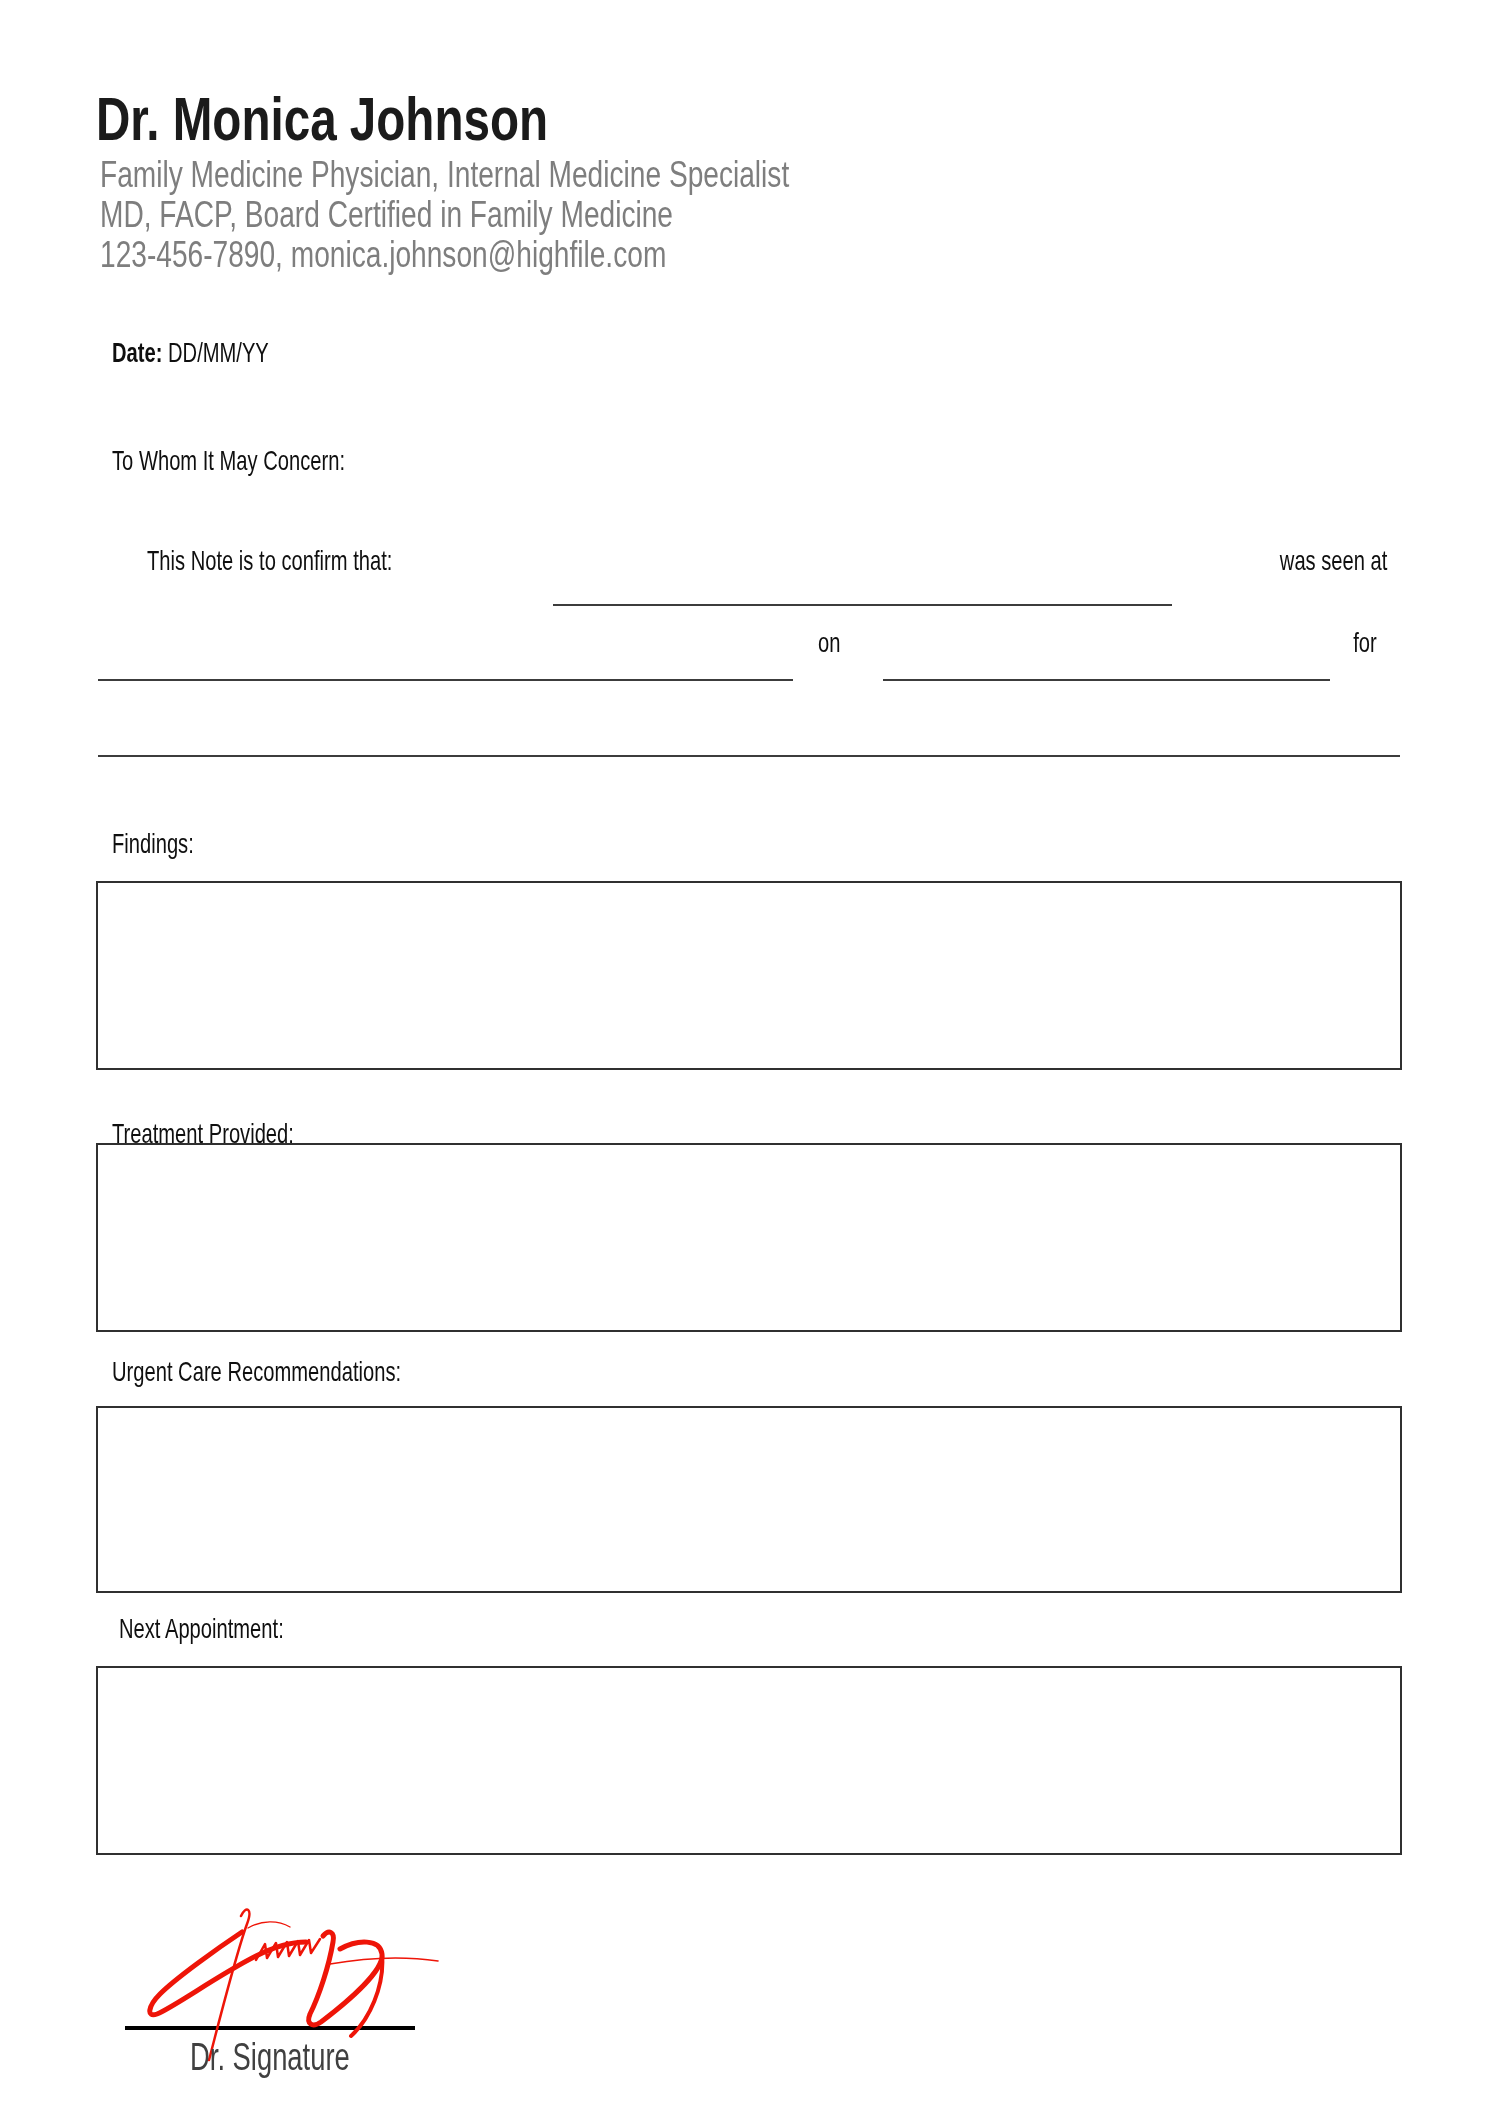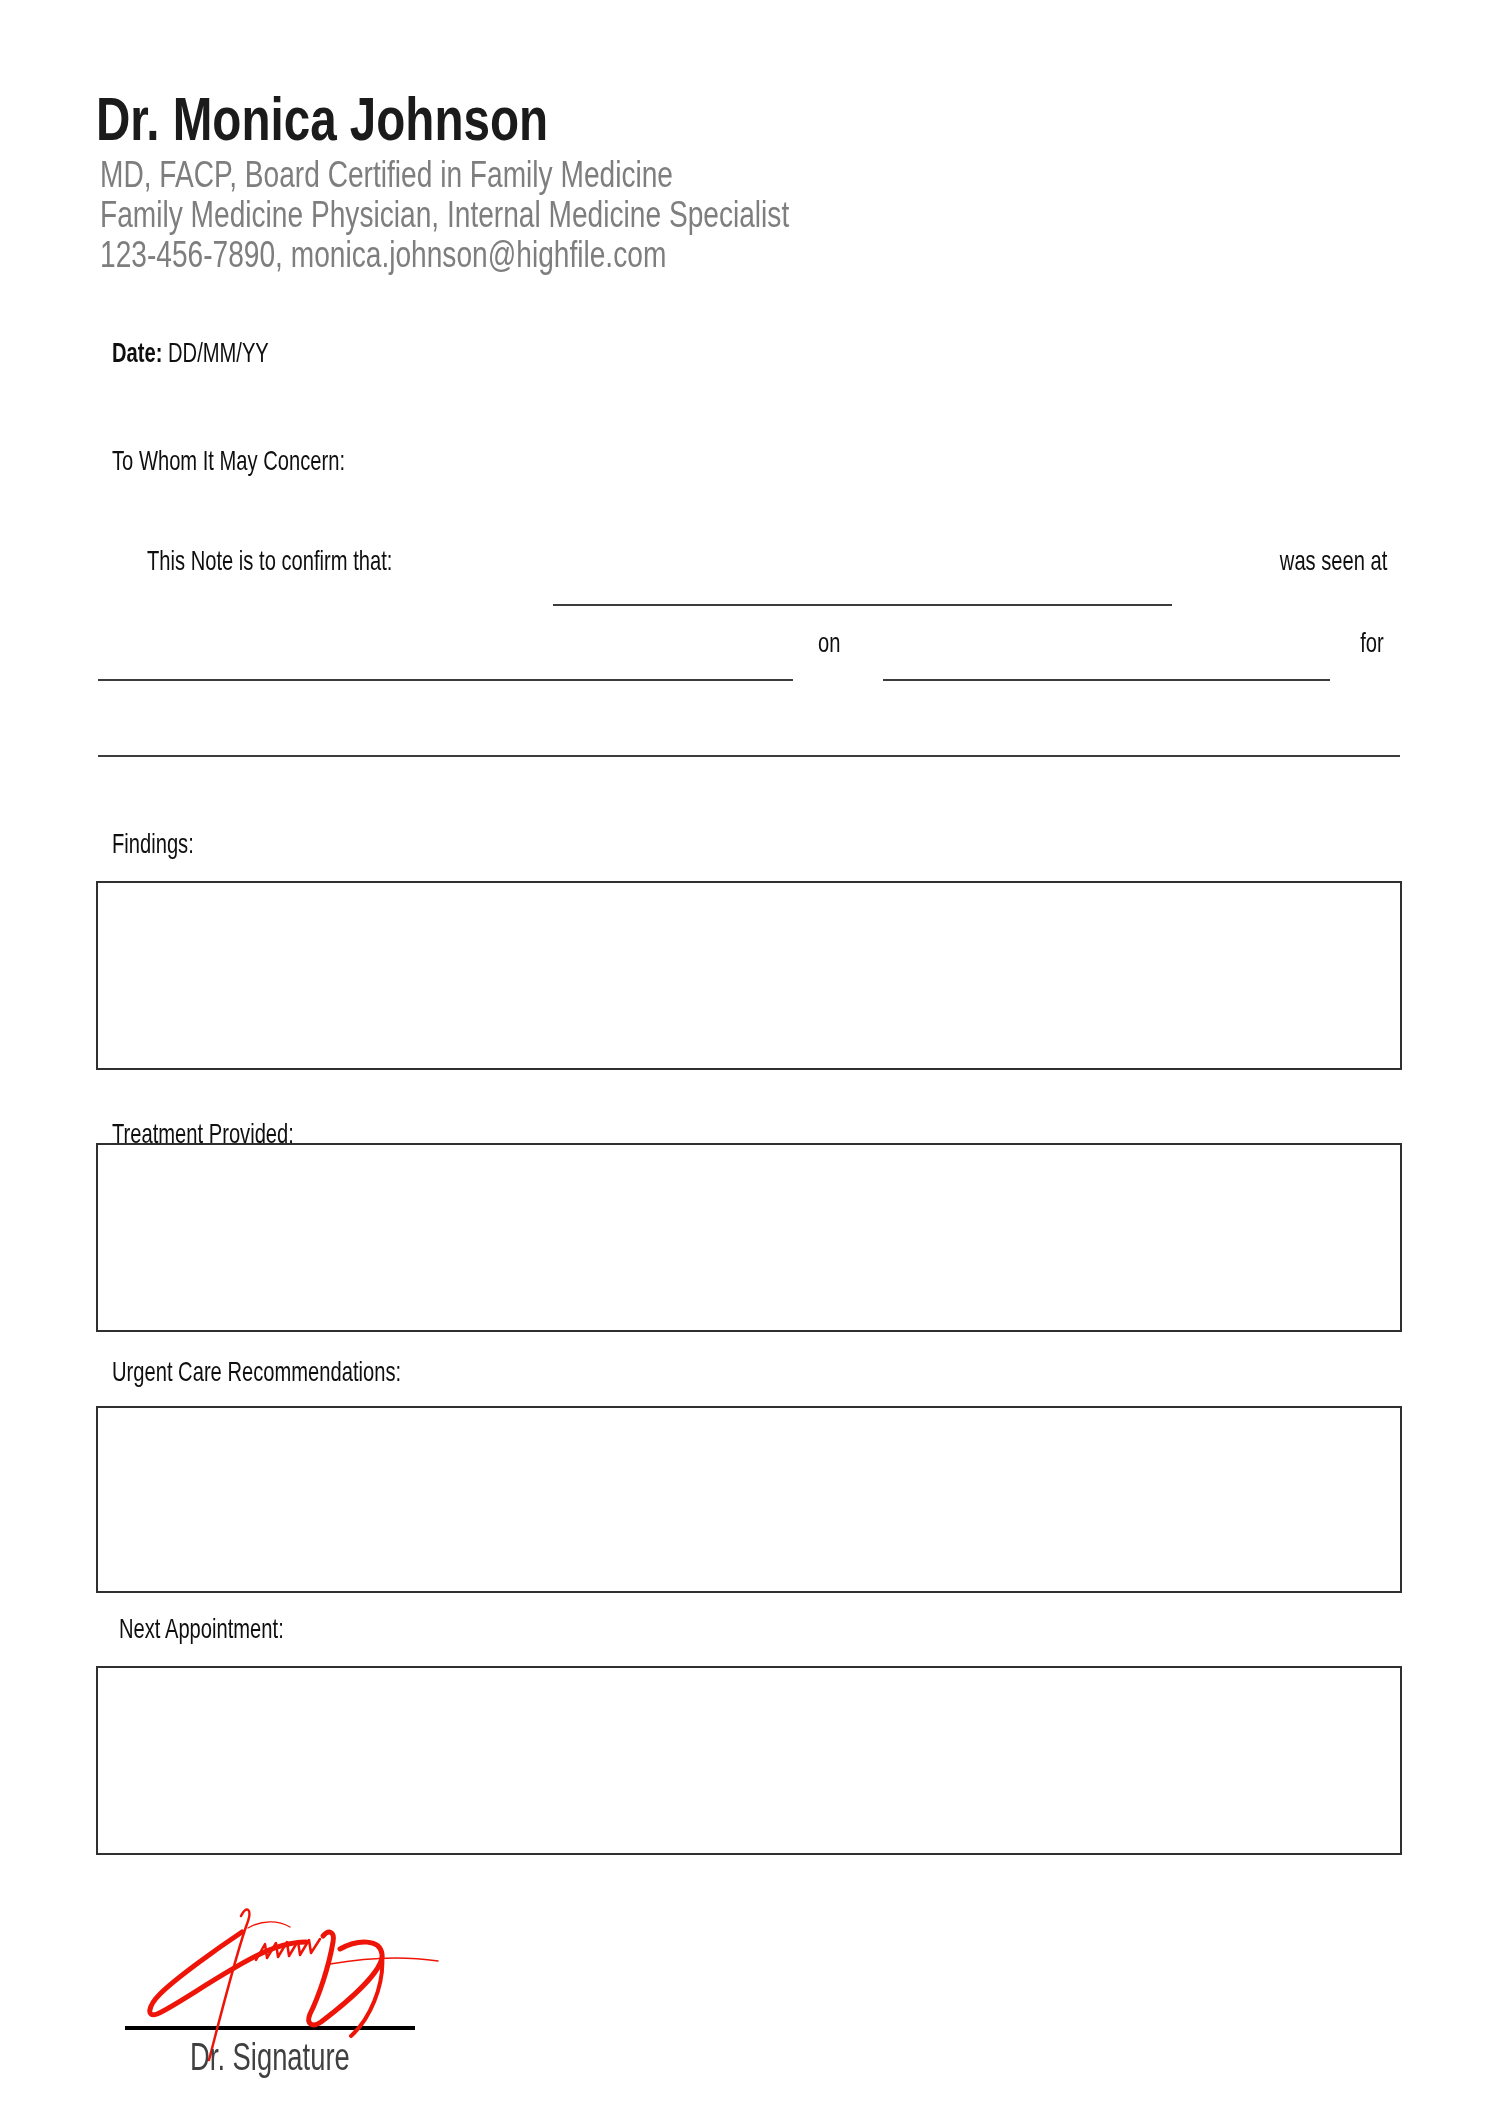--- a/index.html
+++ b/index.html
@@ -34,22 +34,22 @@
   .sig-svg{position:absolute;left:142px;top:1898px;width:300px;height:175px;}
 </style>
 </head>
 <body>
 
 <div class="page">
 
   <h1 class="abs doc-title"><span class="cx">Dr. Monica Johnson</span></h1>
 
   <div class="abs credentials">
+    <div><span class="cx">Family Medicine Physician, Internal Medicine Specialist</span></div>
     <div><span class="cx">MD, FACP, Board Certified in Family Medicine</span></div>
-    <div><span class="cx">Family Medicine Physician, Internal Medicine Specialist</span></div>
     <div><span class="cx">123-456-7890, monica.johnson@highfile.com</span></div>
   </div>
 
   <div class="abs body-text" style="left:112px;top:337px;">
     <span class="cx"><span class="bold">Date:</span>&nbsp;<span>DD/MM/YY</span></span>
   </div>
 
   <div class="abs body-text" style="left:112px;top:445px;">
     <span class="cx">To Whom It May Concern:</span>
   </div>
@@ -58,21 +58,21 @@
     <span class="cx">This Note is to confirm that:</span>
   </div>
   <div class="abs body-text" style="right:113px;top:545px;">
     <span class="cx-r">was seen at</span>
   </div>
   <div class="fill-line" style="left:553px;top:604px;width:619px;"></div>
 
   <div class="abs body-text" style="left:818px;top:627px;">
     <span class="cx">on</span>
   </div>
-  <div class="abs body-text" style="right:116px;top:627px;text-align:right;">
+  <div class="abs body-text" style="right:123px;top:627px;text-align:right;">
     <span class="cx-r">for</span>
   </div>
   <div class="fill-line" style="left:98px;top:679px;width:695px;"></div>
   <div class="fill-line" style="left:883px;top:679px;width:447px;"></div>
   <div class="fill-line" style="left:98px;top:755px;width:1302px;"></div>
 
   <div class="abs body-text" style="left:112px;top:828px;">
     <span class="cx">Findings:</span>
   </div>
   <div class="field-box" style="top:881px;height:189px;"></div>

